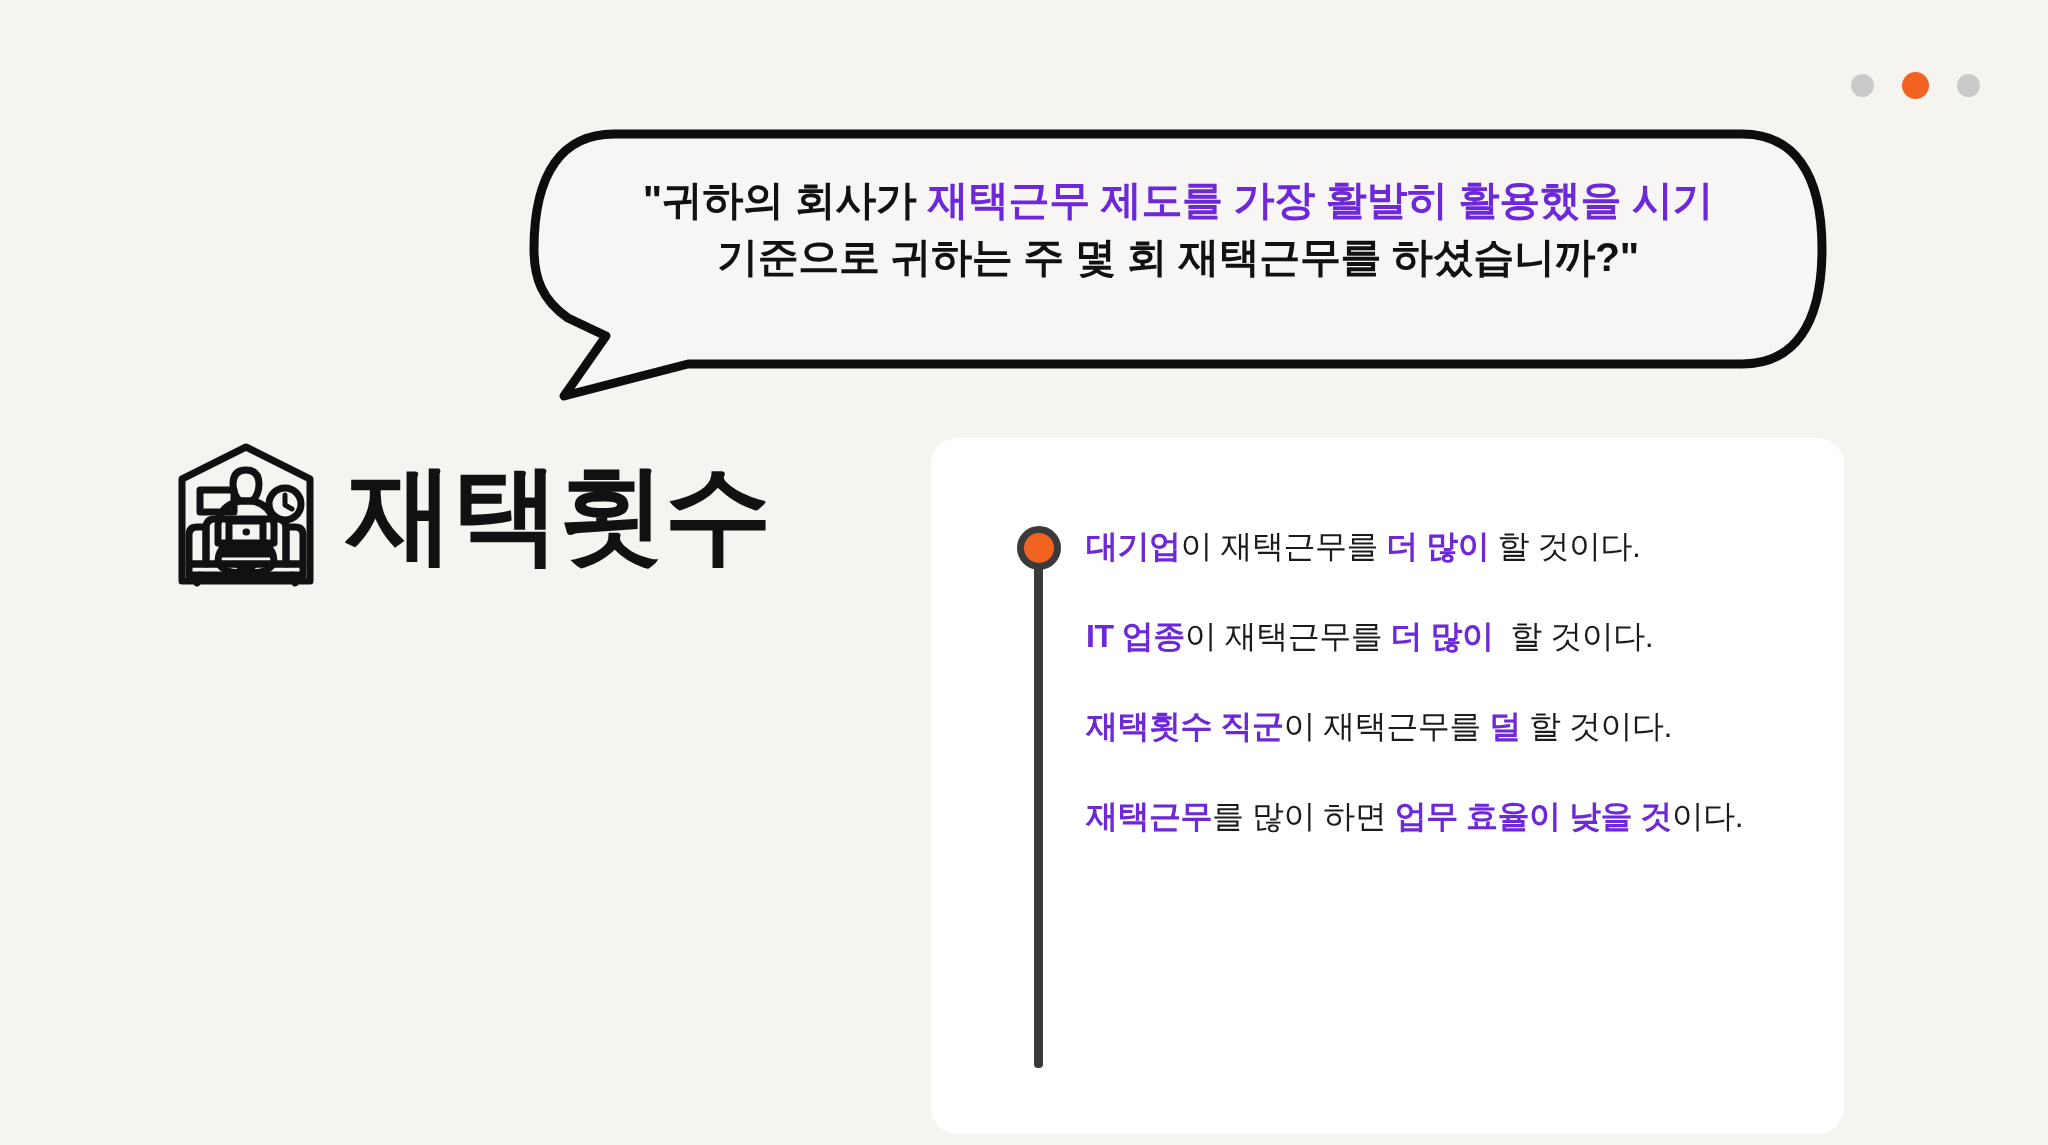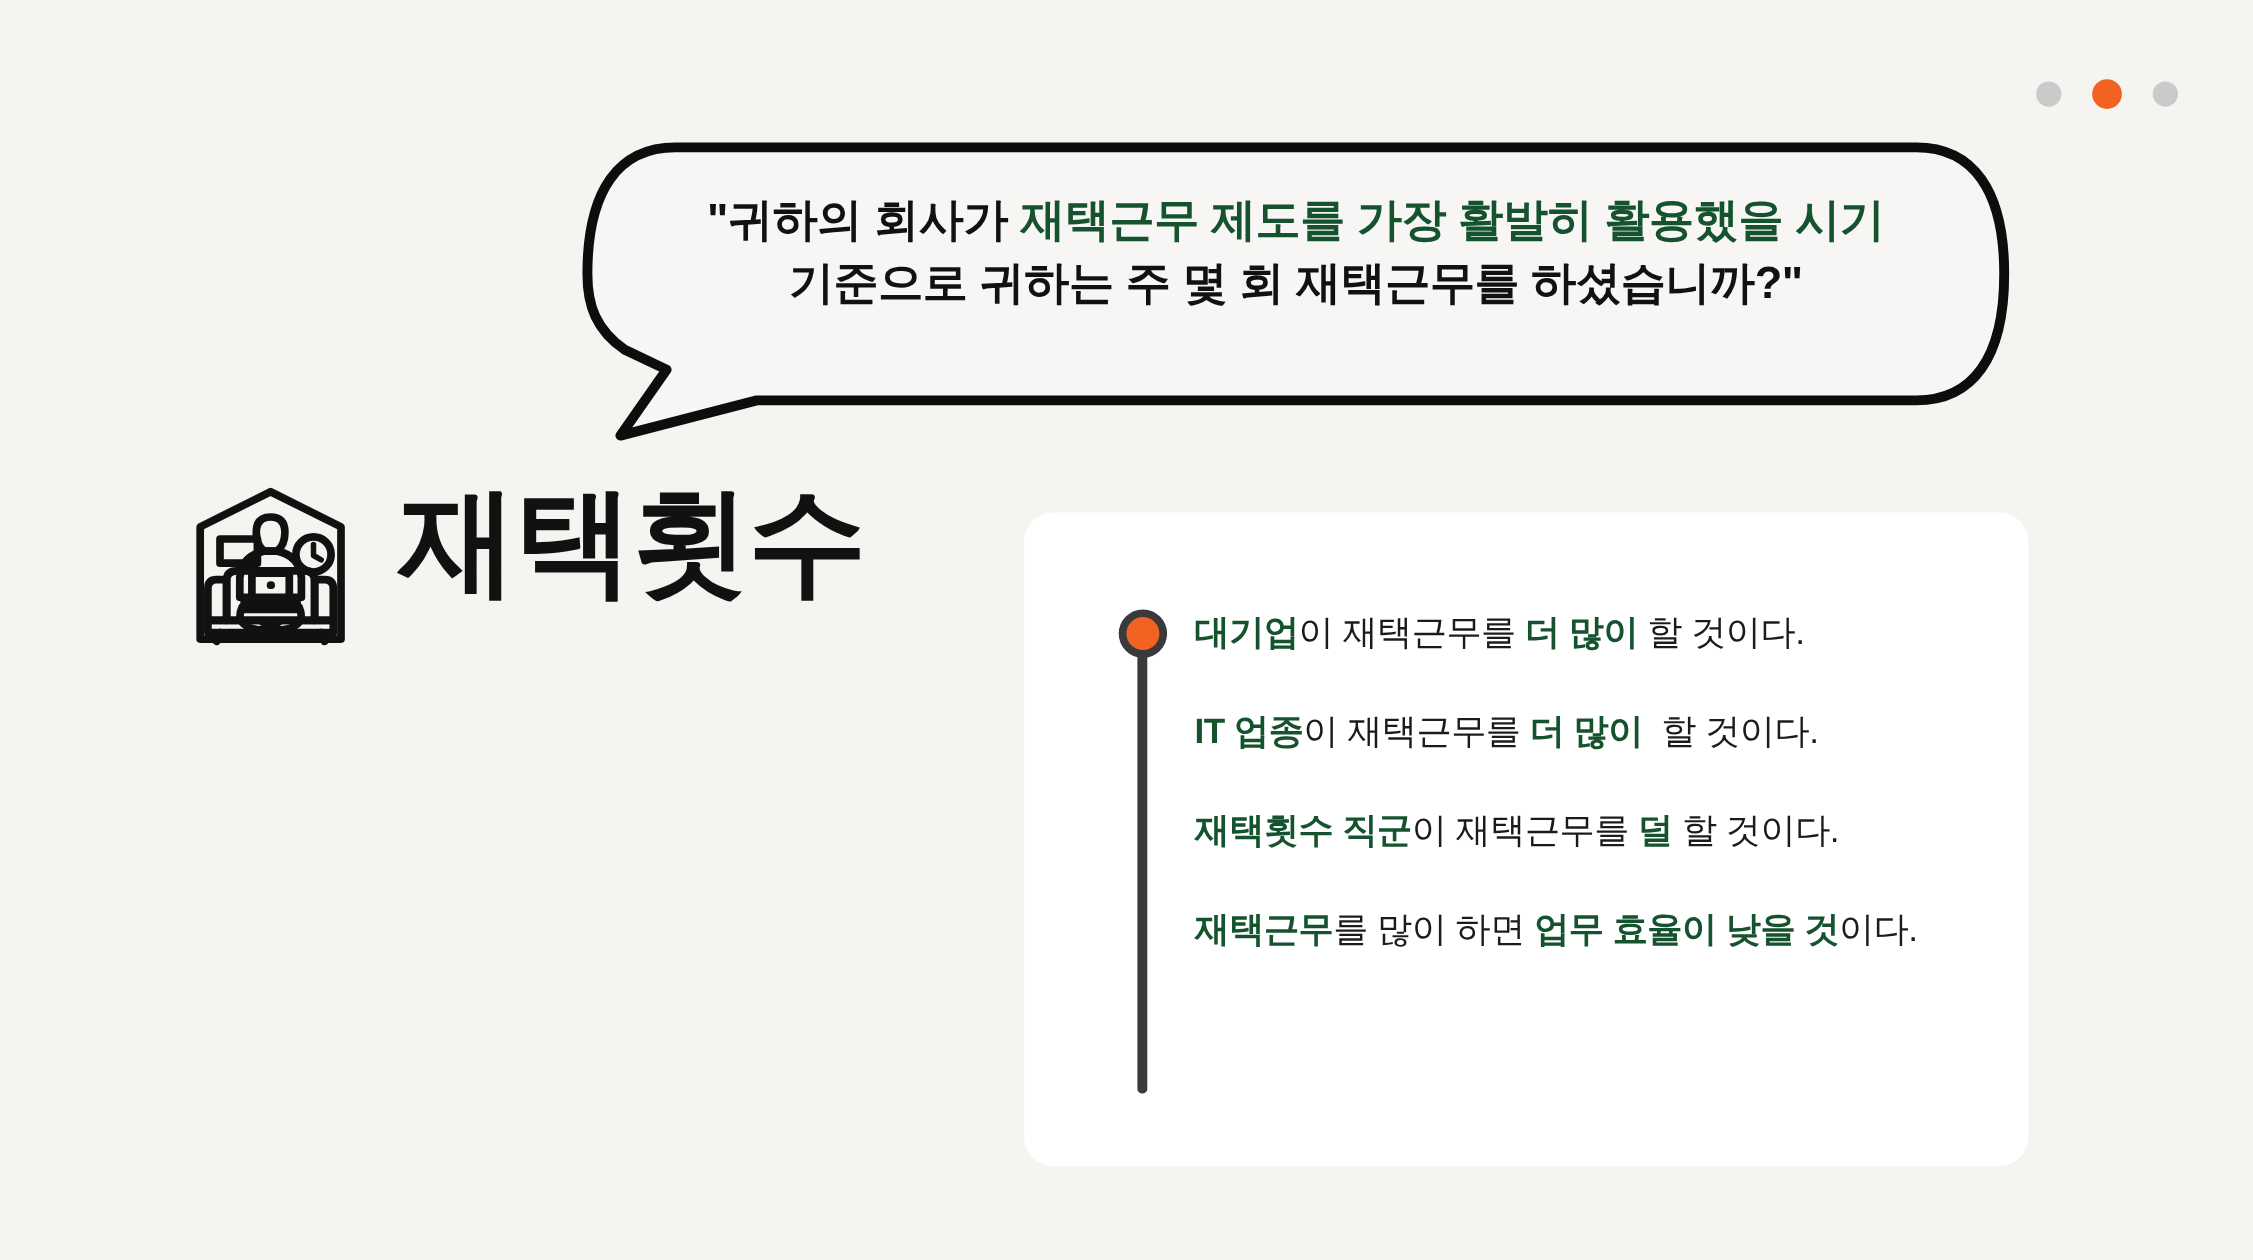--- a/index.html
+++ b/index.html
@@ -65,29 +65,30 @@
     line-height: 1.38;
     color: #111111;
     letter-spacing: -0.4px;
     padding: 0 70px;
     box-sizing: border-box;
   }
   .bubble-line {
     display: block;
     white-space: pre;
   }
-  .hl-o { color: #14532d; }
+  .hl-o { color: #6d28d9; }
 
   
   .title-block {
     position: absolute;
     left: 172px;
     top: 438px;
     display: flex;
-    gap: 42px;
+    align-items: center;
+    gap: 26px;
   }
   .home-icon {
     width: 148px;
     height: 152px;
     flex: none;
     display: block;
   }
   .title-text {
     font-size: 108px;
     font-weight: 800;
@@ -96,25 +97,24 @@
     line-height: 1;
     white-space: nowrap;
   }
 
   
   .card {
     position: absolute;
     left: 931px;
     top: 438px;
     width: 913px;
-    height: 594px;
+    height: 696px;
     background: #ffffff;
     border-radius: 26px;
     box-sizing: border-box;
-    margin-top: 28px;
   }
   .card-inner {
     position: relative;
     padding: 88px 0 0 0;
     height: 100%;
     box-sizing: border-box;
   }
   .timeline {
     position: absolute;
     left: 86px;

